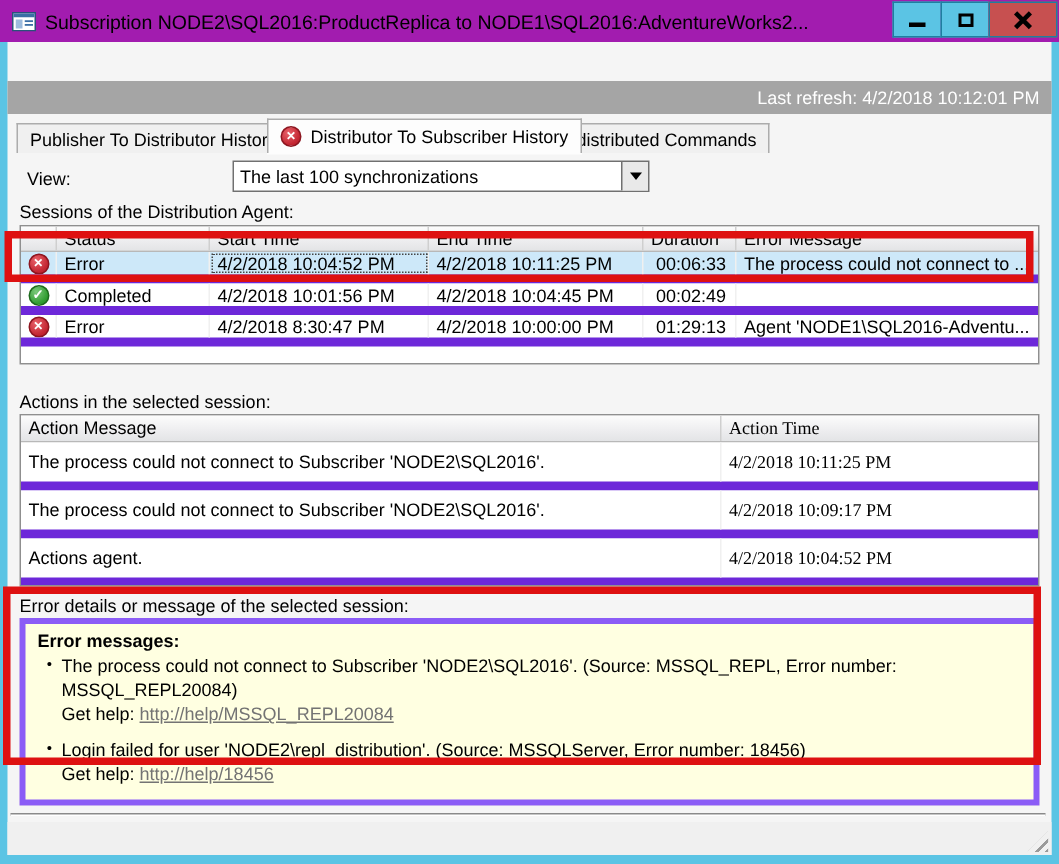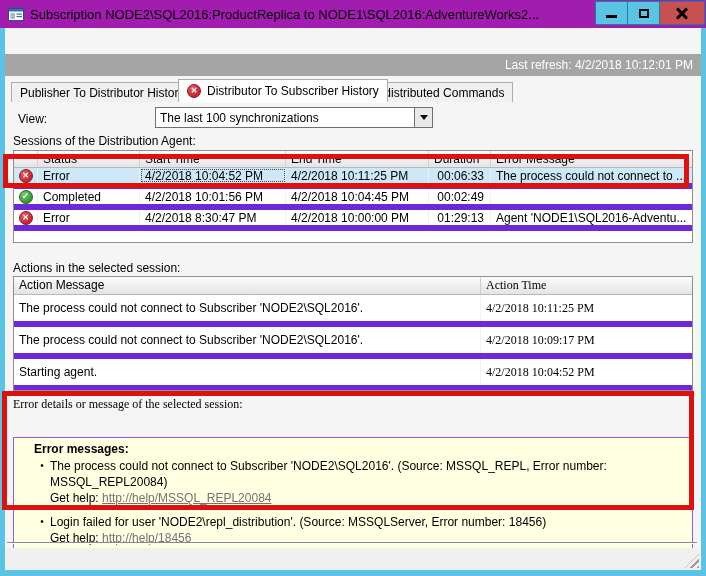--- a/index.html
+++ b/index.html
@@ -76,21 +76,21 @@
   .s-c3 { width:143px; }
   .s-c4 { width:62px; }
   .s-c5 { flex:1; border-right:none; }
   
   .a-c0 { width:467px; }
   .a-c1 { flex:1; border-right:none;font-family:Liberation Serif, serif; }
   .actions-grid .grid-header { height:18px; }
   .actions-grid .grid-row { height:32px; }
   
   .error-panel { position:absolute; left:8px; top:384px; width:680px; height:125px;
-    background:#FFFFE1; border:1px solid #8b5cf6; padding:4px 20px; overflow:hidden;margin-top:25px; }
+    background:#FFFFE1; border:4px solid #8b5cf6; padding:4px 8px; overflow:hidden; }
   .error-heading { font-weight:bold; font-size:12px; margin-bottom:2px; }
   .error-list { list-style:none; }
   .error-item { display:flex; margin-bottom:7px; font-size:12px; }
   .bullet { width:16px; flex:0 0 auto; text-align:center; font-size:10px; padding-top:2px; }
   .error-item-text { line-height:1.35; }
   a.help-link { color:#737373; text-decoration:underline; }
   
   .divider { position:absolute; left:2px; top:514px; width:690px; height:2px;
     background:#8A8A8A; border-bottom:1px solid #FFFFFF; }
   .statusbar { position:absolute; left:0; top:520px; width:696px; height:22px; background:#F0F0F0; }
@@ -210,26 +210,26 @@
       </div>
       <div class="grid-row">
         <div class="g-cell a-c0">The process could not connect to Subscriber 'NODE2\SQL2016'.</div>
         <div class="g-cell a-c1">4/2/2018 10:11:25 PM</div>
       </div>
       <div class="grid-row">
         <div class="g-cell a-c0">The process could not connect to Subscriber 'NODE2\SQL2016'.</div>
         <div class="g-cell a-c1">4/2/2018 10:09:17 PM</div>
       </div>
       <div class="grid-row">
-        <div class="g-cell a-c0">Starting agent.</div>
+        <div class="g-cell a-c0">Actions agent.</div>
         <div class="g-cell a-c1">4/2/2018 10:04:52 PM</div>
       </div>
     </div>
 
-    <span class="section-label" style="top:369px;font-family:Liberation Serif, serif;">Error details or message of the selected session:</span>
+    <span class="section-label" style="top:369px;">Error details or message of the selected session:</span>
     <div class="error-panel">
       <div class="error-heading">Error messages:</div>
       <ul class="error-list">
         <li class="error-item">
           <span class="bullet">•</span>
           <span class="error-item-text">
             <span>The process could not connect to Subscriber 'NODE2\SQL2016'. (Source: MSSQL_REPL, Error number: MSSQL_REPL20084)</span><br>
             <span>Get help: </span><a class="help-link" href="#">http://help/MSSQL_REPL20084</a>
           </span>
         </li>

